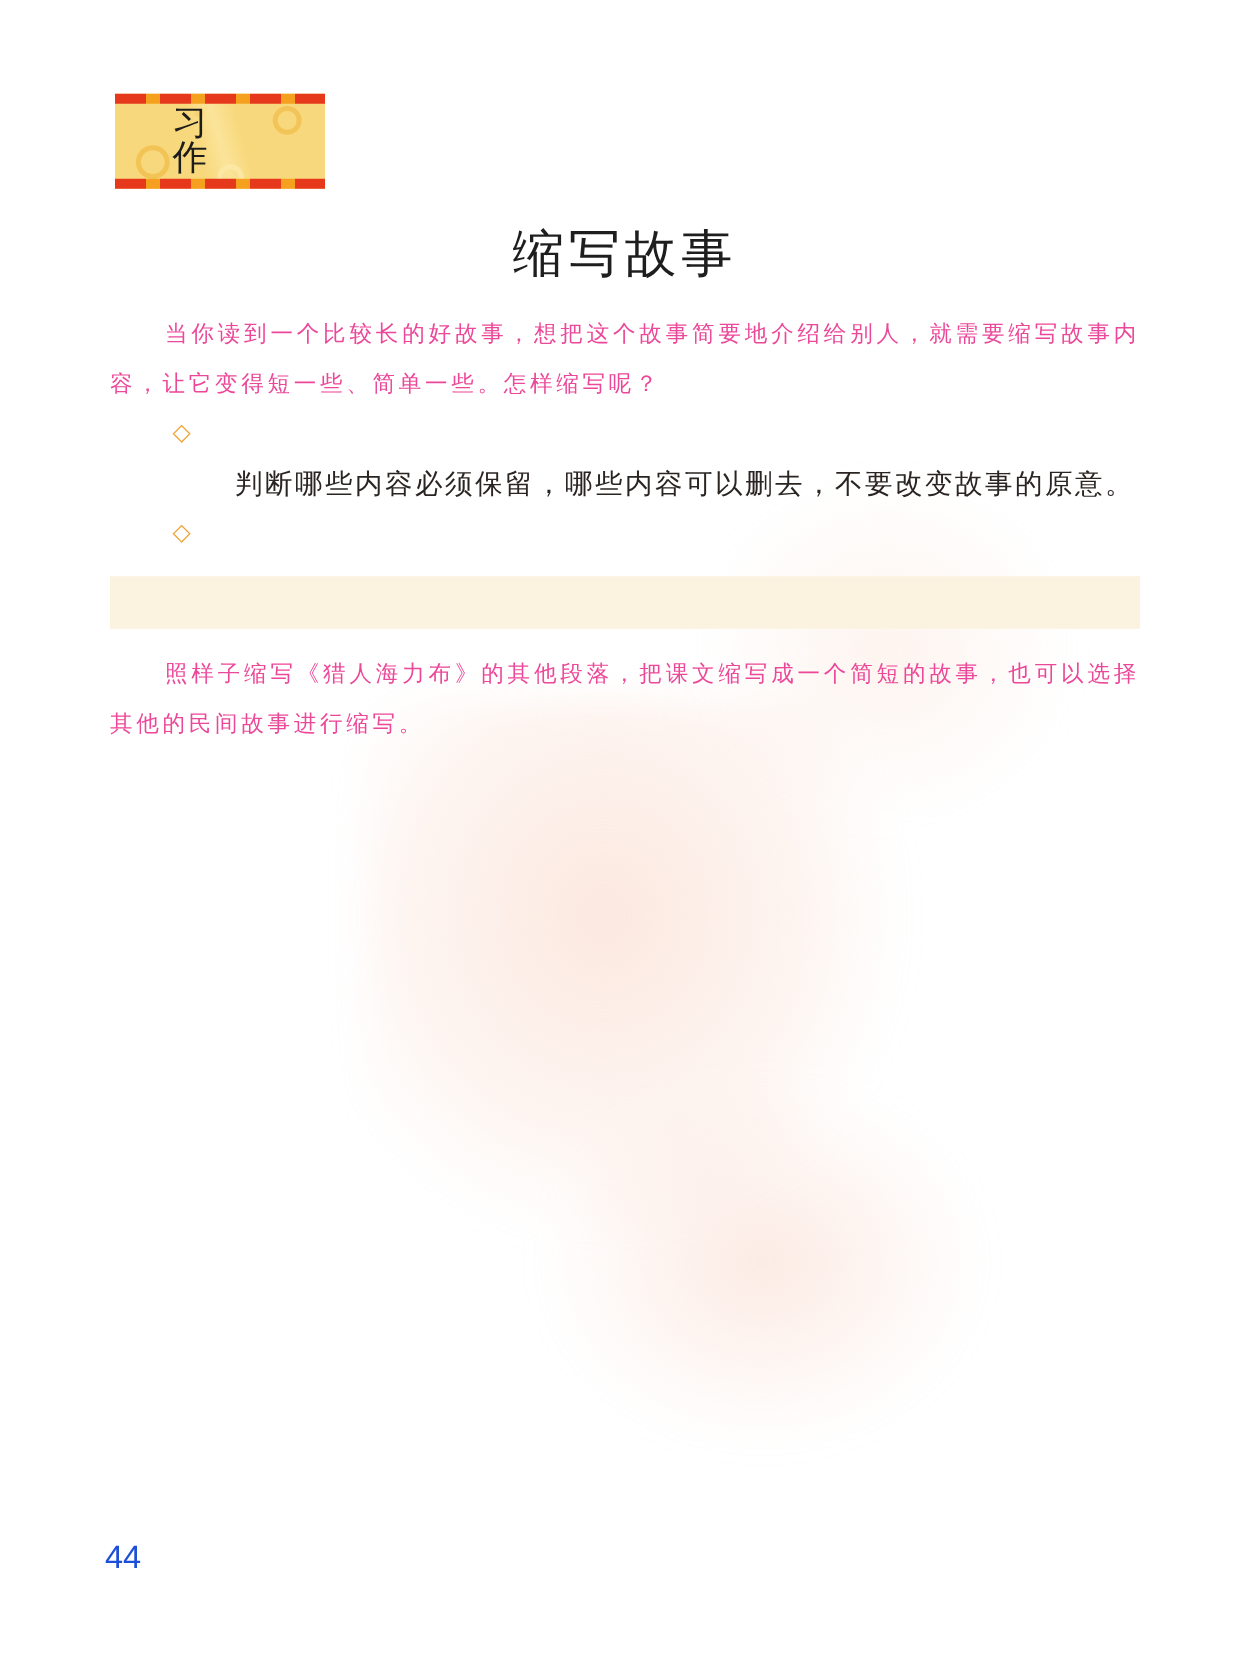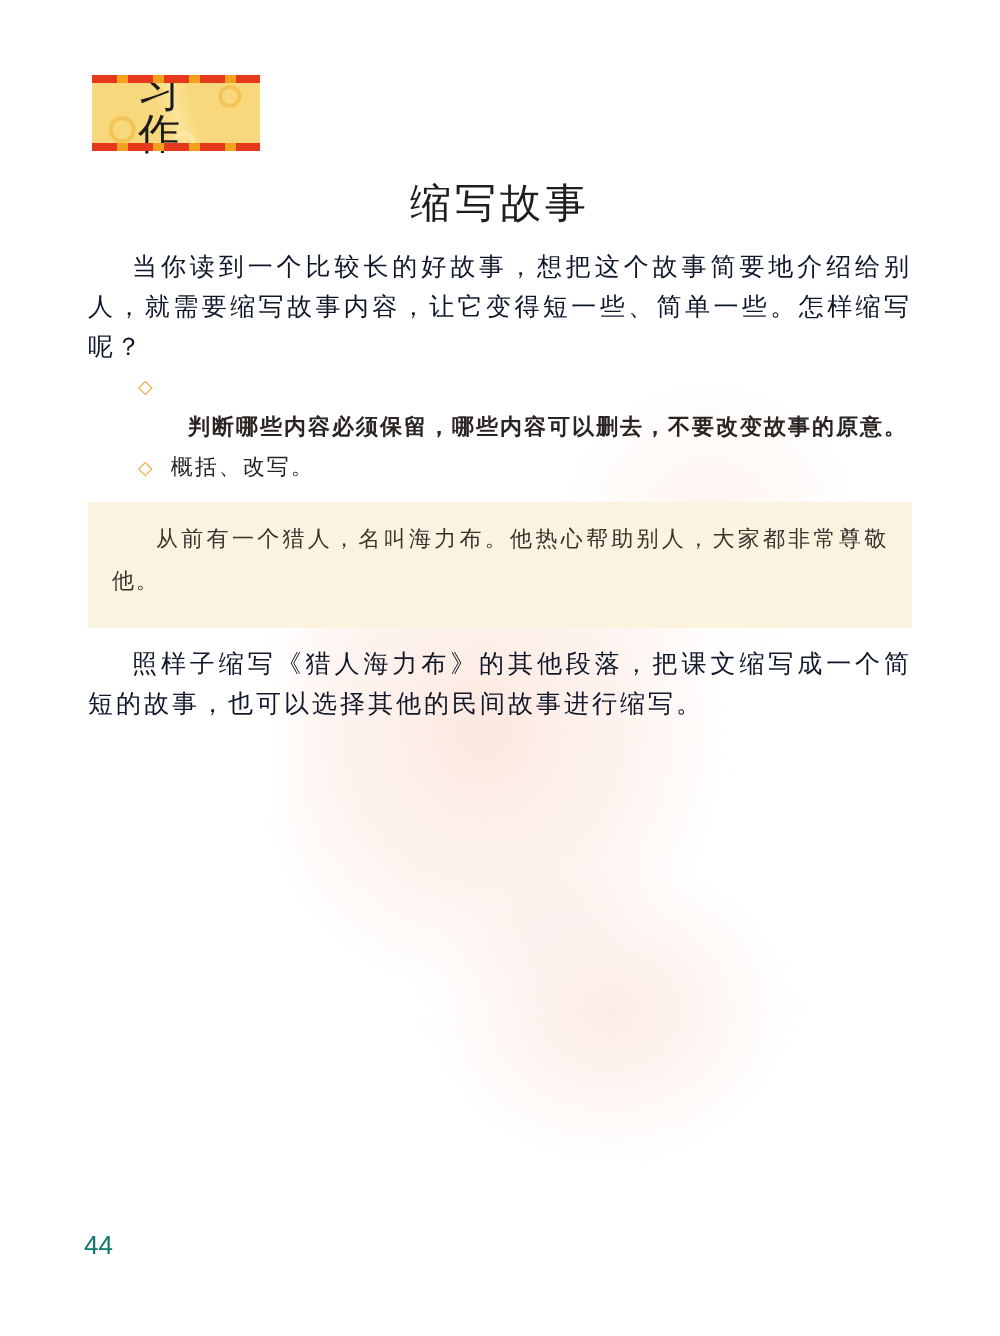--- a/index.html
+++ b/index.html
@@ -43,46 +43,46 @@
   .badge::before, .badge::after {
     content: "";
     position: absolute;
     left: 0; right: 0;
     height: 8px;
     background: repeating-linear-gradient(90deg, #e6391b 0 25px, #f5a11f 25px 36px);
   }
   .badge::before { top: 0; }
   .badge::after { bottom: 0; }
   .badge-label {
-    font-size: 42px;
+    font-size: 28px;
     color: #1c1c1c;
     letter-spacing: 46px;
     padding-left: 46px;
     line-height: 1;
   }
 
   
   .title {
     margin: 30px 0 0 0;
     font-size: 41px;
     font-weight: 400;
     text-align: center;
     letter-spacing: 4px;
     line-height: 44px;
     color: #1e1e1e;
   }
 
   
   .body-p {
     margin: 0;
-    font-size: 25px;
+    font-size: 18px;
     line-height: 40px;
     letter-spacing: 3px;
     text-align: justify;
-    color: #0f172a;
+    color: #ec4899;
   }
   .indent2 { text-indent: 44px; }
   .intro { margin-top: 22px; }
 
   .method-line {
     display: flex;
     align-items: baseline;
     padding-left: 50px;
     font-size: 22px;
     line-height: 40px;
@@ -95,21 +95,20 @@
     margin-right: 16px;
     flex: 0 0 auto;
   }
   .kai {
     font-size: 22px;
     line-height: 40px;
     letter-spacing: 2px;
     color: #2a2422;
     text-align: justify;
     margin: 0;
-    font-weight: bold;
   }
   .method-desc { text-indent: 100px; }
 
   .lead { margin-top: 0; }
 
   
   .example-box {
     margin-top: 14px;
     background: #fcf2e0;
     padding: 16px 24px 26px 24px;
@@ -126,21 +125,21 @@
 
   .closing-first { margin-top: 16px; font-family: Liberation Serif, serif; }
 
   
   .page-number {
     position: absolute;
     left: 84px;
     top: 1230px;
     font-family: "Liberation Sans", "DejaVu Sans", sans-serif;
     font-size: 26px;
-    color: #0f766e;
+    color: #1d4ed8;
     z-index: 1;
   }
 </style>
 </head>
 <body>
 
 <div class="page">
 
   <div class="wm wm1"></div>
   <div class="wm wm2"></div>
@@ -159,27 +158,25 @@
     <div>
       <div class="method-line">
         <span class="diamond">◇</span>
       </div>
       <p class="kai method-desc">判断哪些内容必须保留，哪些内容可以删去，不要改变故事的原意。</p>
     </div>
 
     <div>
       <div class="method-line">
         <span class="diamond">◇</span>
-        <span>概括、改写。</span>
       </div>
     </div>
 
 
     <div class="example-box">
-      <p>从前有一个猎人，名叫海力布。他热心帮助别人，大家都非常尊敬他。</p>
     </div>
 
     <p class="body-p indent2 closing-first">照样子缩写《猎人海力布》的其他段落，把课文缩写成一个简短的故事，也可以选择其他的民间故事进行缩写。</p>
 
   </div>
 
   <div class="page-number">44</div>
 
 </div>
 

